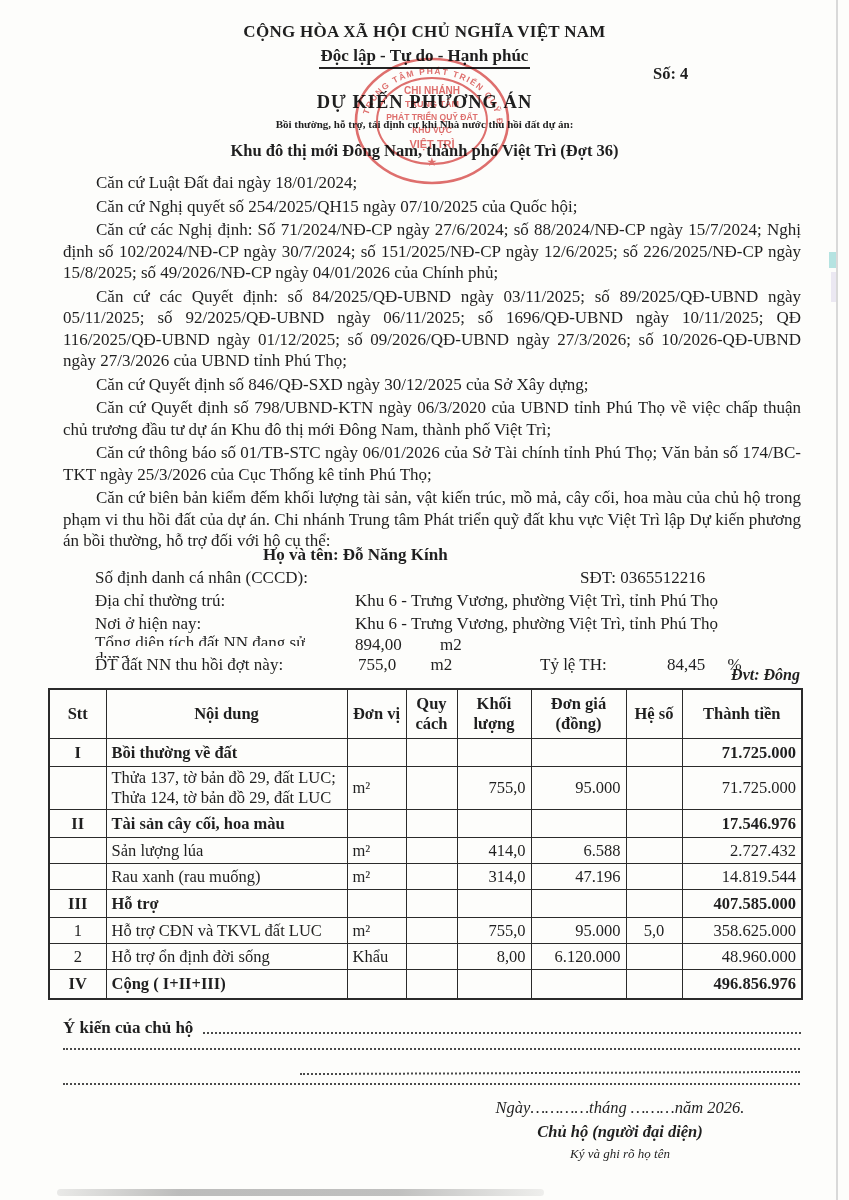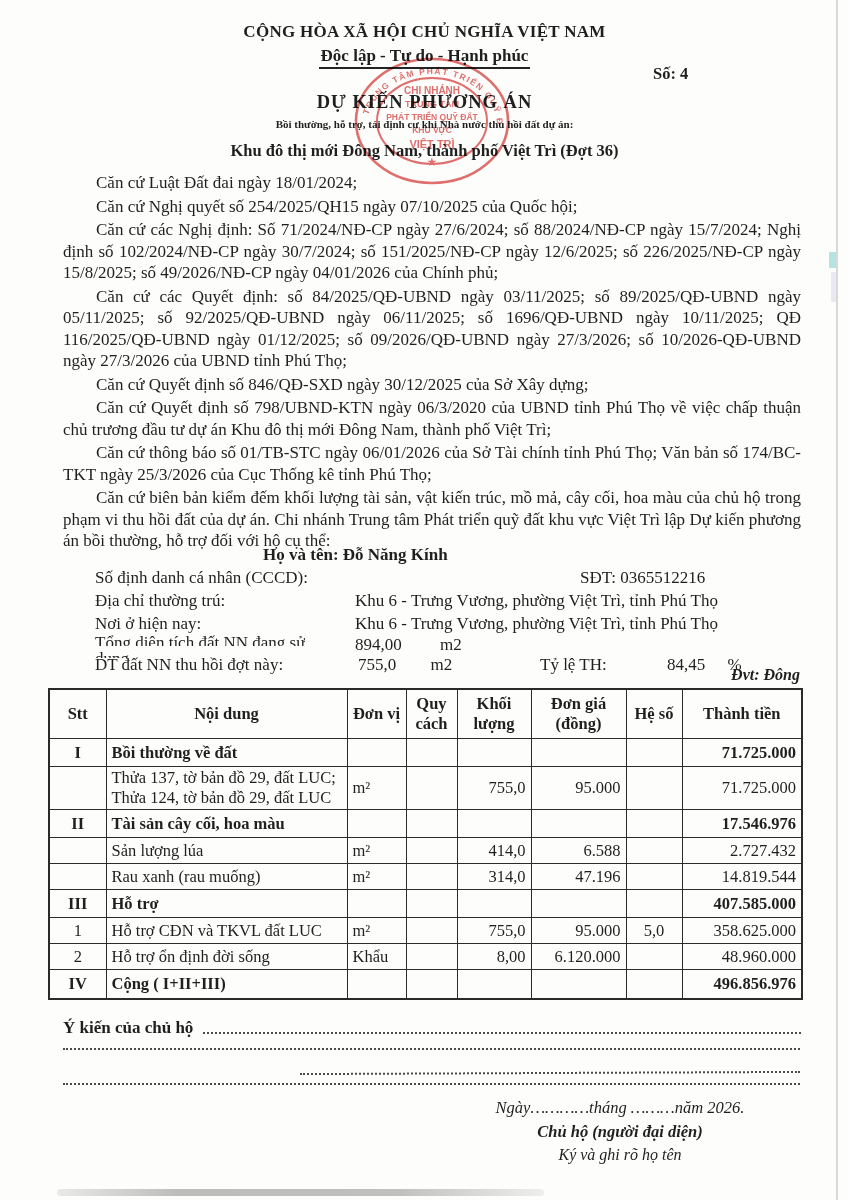--- a/index.html
+++ b/index.html
@@ -54,21 +54,21 @@
   .opinion-row { top:1018px; left:63px; width:738px; display:flex; align-items:flex-end; }
   .opinion-label { font-size:17px; white-space:nowrap; }
   .dots-fill { flex:1; border-bottom:2px dotted #4a4a4a; margin:0 0 4px 10px; height:0; }
   .dotline { position:absolute; border-bottom:2px dotted #4a4a4a; height:0; }
   .dl1 { top:1048px; left:63px; width:737px; }
   .dl2 { top:1072px; left:300px; width:500px; transform:rotate(-.25deg); }
   .dl3 { top:1083px; left:63px; width:737px; }
 
   .sig-date { top:1098px; left:470px; width:300px; text-align:center; font-size:16.5px; }
   .sig-role { top:1122px; left:470px; width:300px; text-align:center; font-size:16.5px; font-weight:600; }
-  .sig-note { top:1146px; left:470px; width:300px; text-align:center; font-size:16px; }
+  .sig-note { top:1146px; left:470px; width:300px; text-align:center; font-size:13px; }
 
   .edge-line { top:0; left:836px; width:2px; height:1200px; background:#d9d9d9; }
   .edge-cyan { top:252px; left:829px; width:7px; height:16px; background:#8fd6d2; opacity:.65; }
   .edge-cyan2 { top:272px; left:831px; width:5px; height:30px; background:#cfc7e6; opacity:.4; }
   .scan-smudge { top:1189px; left:57px; width:487px; height:7px; border-radius:4px;
     background:linear-gradient(90deg,rgba(120,120,120,.15),rgba(110,110,110,.45) 25%,rgba(100,100,100,.4) 70%,rgba(130,130,130,.12)); }
 
   .stamp text { font-family:"Liberation Sans","DejaVu Sans",sans-serif; font-weight:bold; }
 </style>
 </head>

